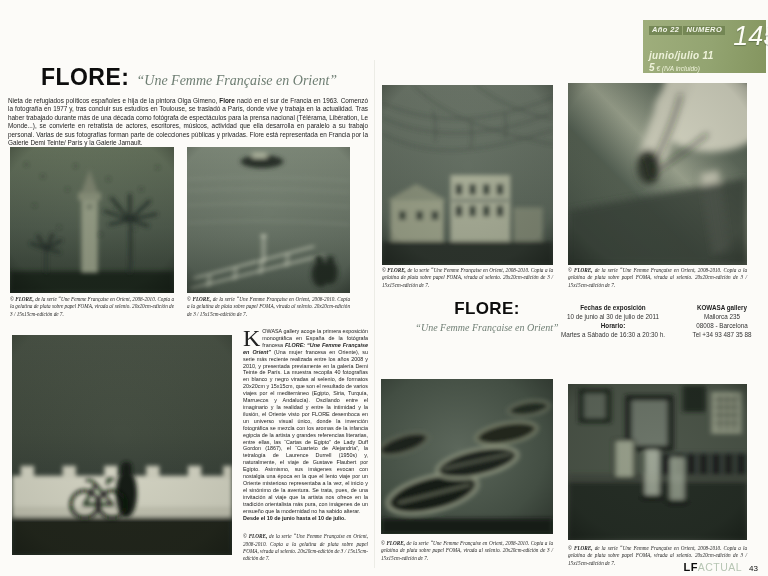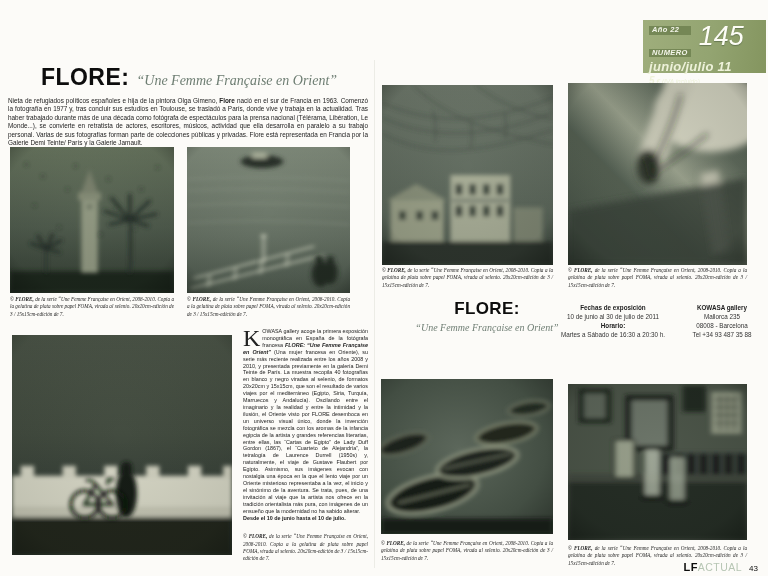--- a/index.html
+++ b/index.html
@@ -20,26 +20,26 @@
   .revista{position:absolute;left:22px;bottom:5px;font-size:6.5px;letter-spacing:2.4px;
         color:#c9d4c6;}
   .actual-strip{position:absolute;left:250px;bottom:0;width:206px;height:21px;background:#060606;
         clip-path:polygon(16px 0,100% 0,100% 100%,0 100%);
         text-align:right;line-height:21px;padding-right:12px;box-sizing:border-box;
         font-weight:bold;font-size:13.5px;letter-spacing:.6px;color:#ffffff;}
   .issue-box{position:absolute;left:643px;top:20px;width:123px;height:53px;
         background:linear-gradient(100deg,#9fae7c 0%,#93a471 55%,#84955f 100%);
         color:#fff;padding:4px 6px;box-sizing:border-box;}
   .issue-top{display:flex;align-items:flex-start;}
-  .issue-left{display:flex;flex-direction:column;gap:14px;margin-top:2px;}
+  .issue-left{display:flex;flex-direction:row;gap:1px;margin-top:2px;}
   .chip{background:rgba(110,129,80,.85);font-weight:bold;font-style:italic;font-size:7.5px;
         letter-spacing:.4px;padding:0 3px;line-height:8.5px;color:#f4f6ea;white-space:nowrap;}
   .issue-number{font-weight:normal;font-size:27px;line-height:24px;margin-left:8px;color:#fdfdf6;
         text-shadow:0 1px 1px rgba(40,60,40,.4);font-style:italic;}
-  .issue-date{font-size:13px;font-weight:bold;font-style:italic;color:#eef2da;margin-top:2px;letter-spacing:.3px;}
+  .issue-date{font-size:10px;font-weight:bold;font-style:italic;color:#eef2da;margin-top:2px;letter-spacing:.3px;}
   .issue-price{font-size:6.5px;font-style:italic;color:#eef2da;margin-top:1px;}
   .issue-price b{font-size:10px;}
   
   .headline{position:absolute;left:10px;top:64px;width:358px;text-align:center;white-space:nowrap;}
   .headline .t{font-weight:bold;font-size:23px;letter-spacing:.5px;color:#0d0d0d;}
   .headline .s{font-family:"Liberation Serif",serif;font-style:italic;font-size:14px;
         color:#6d7d72;margin-left:7px;}
   .intro{position:absolute;left:8px;top:97px;width:360px;font-size:6.4px;line-height:1.32;
         text-align:justify;color:#222;}
   .photo{position:absolute;display:block;}

